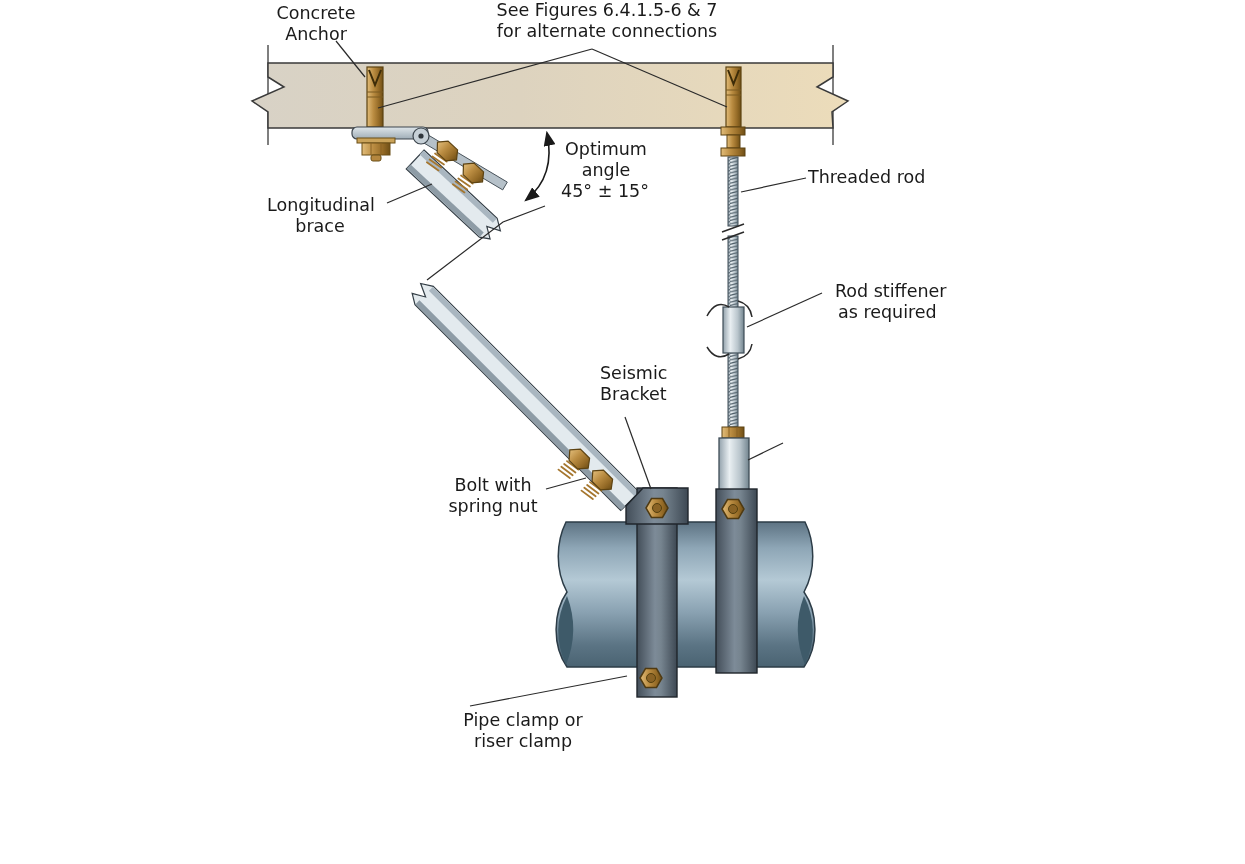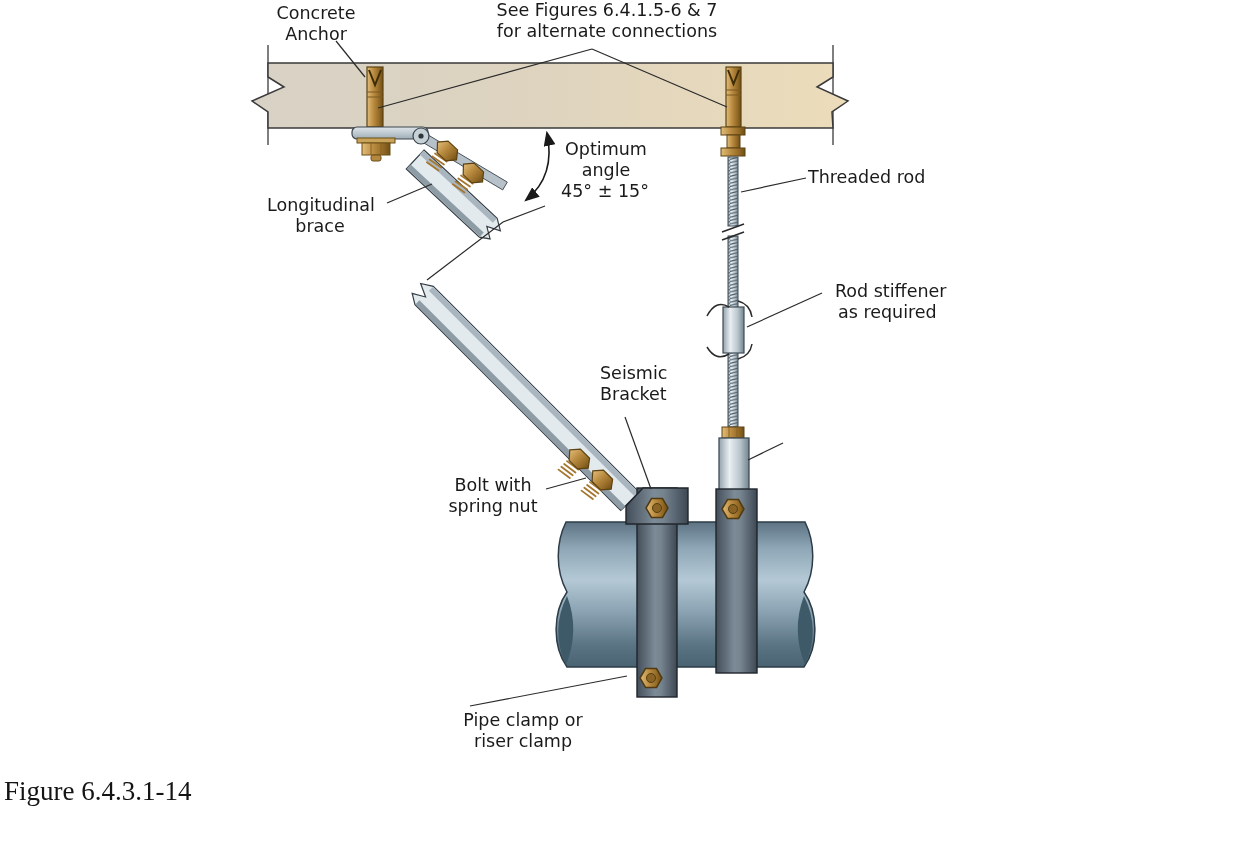--- a/index.html
+++ b/index.html
@@ -261,14 +261,13 @@
 
     <text x="493" y="491" text-anchor="middle">Bolt with</text>
     <text x="493" y="512" text-anchor="middle">spring nut</text>
 
     <text x="523" y="726" text-anchor="middle">Pipe clamp or</text>
     <text x="523" y="747" text-anchor="middle">riser clamp</text>
   </g>
 </svg>
 
 <div class="caption">
-  <span>Figure 6.4.3.1-14</span>
 </div>
 
 </body></html>

